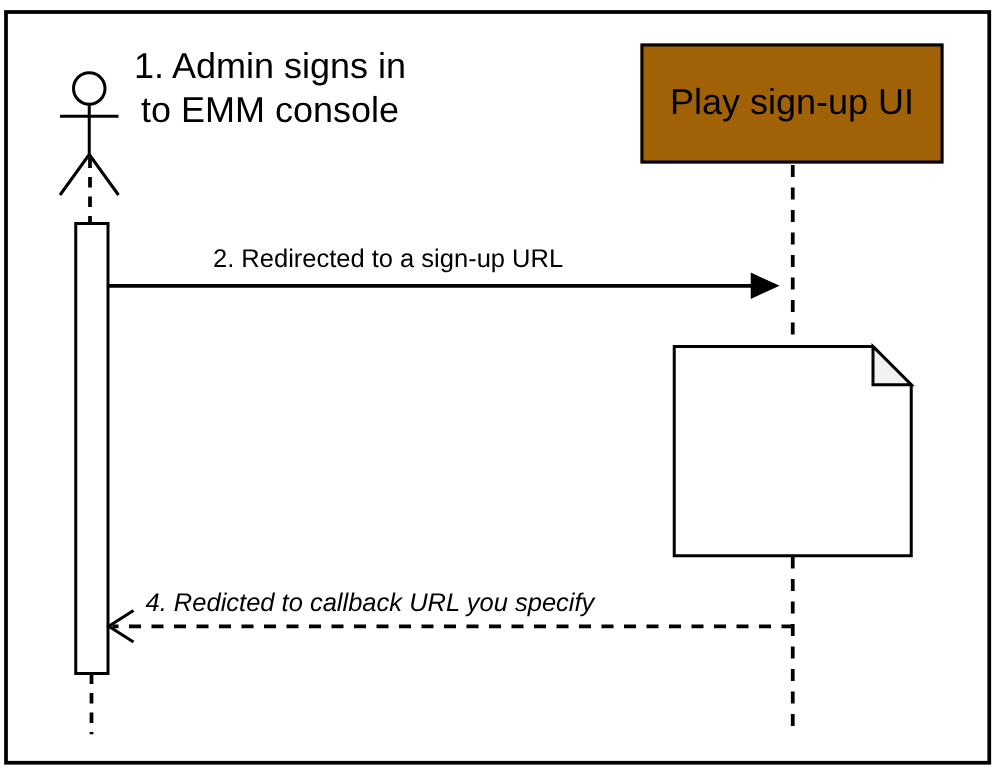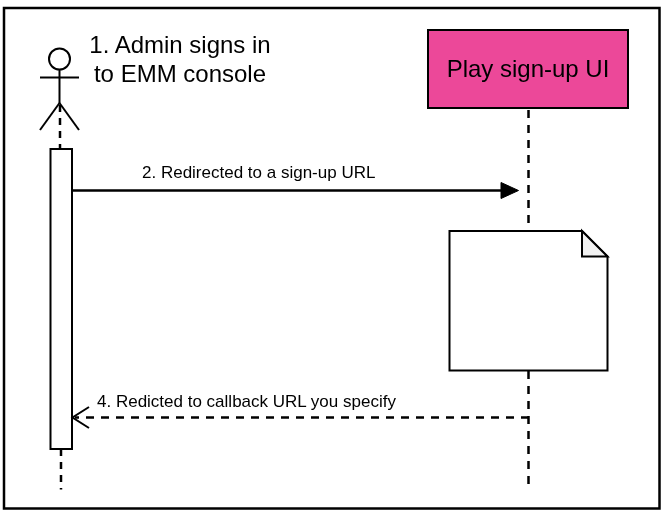--- a/index.html
+++ b/index.html
@@ -34,21 +34,21 @@
     line-height: 26px;
   }
   .participant-box {
     position: absolute;
     left: 427px;
     top: 29px;
     width: 202px;
     height: 80px;
     box-sizing: border-box;
     border: 2.5px solid #000000;
-    background: #ec4899;
+    background: #a16207;
     display: flex;
     align-items: center;
     justify-content: center;
     font-size: 24px;
     color: #000000;
     text-align: center;
   }
   .note-label {
     position: absolute;
     left: 449px;
@@ -110,15 +110,15 @@
   <div class="participant-box">
     <span>Play sign-up UI</span>
   </div>
 
   <div class="label center" style="left:80px; top:31px; width:200px;">1. Admin signs in
 to EMM console</div>
 
   <div class="label msg-label nowrap" style="left:142px; top:160px;">2. Redirected to a sign-up URL</div>
 
 
-  <div class="label msg-label nowrap" style="left:97px; top:389px;">4. Redicted to callback URL you specify</div>
+  <div class="label msg-label nowrap" style="left:97px; top:389px;font-style:italic;">4. Redicted to callback URL you specify</div>
 
 </div>
 
 </body></html>

